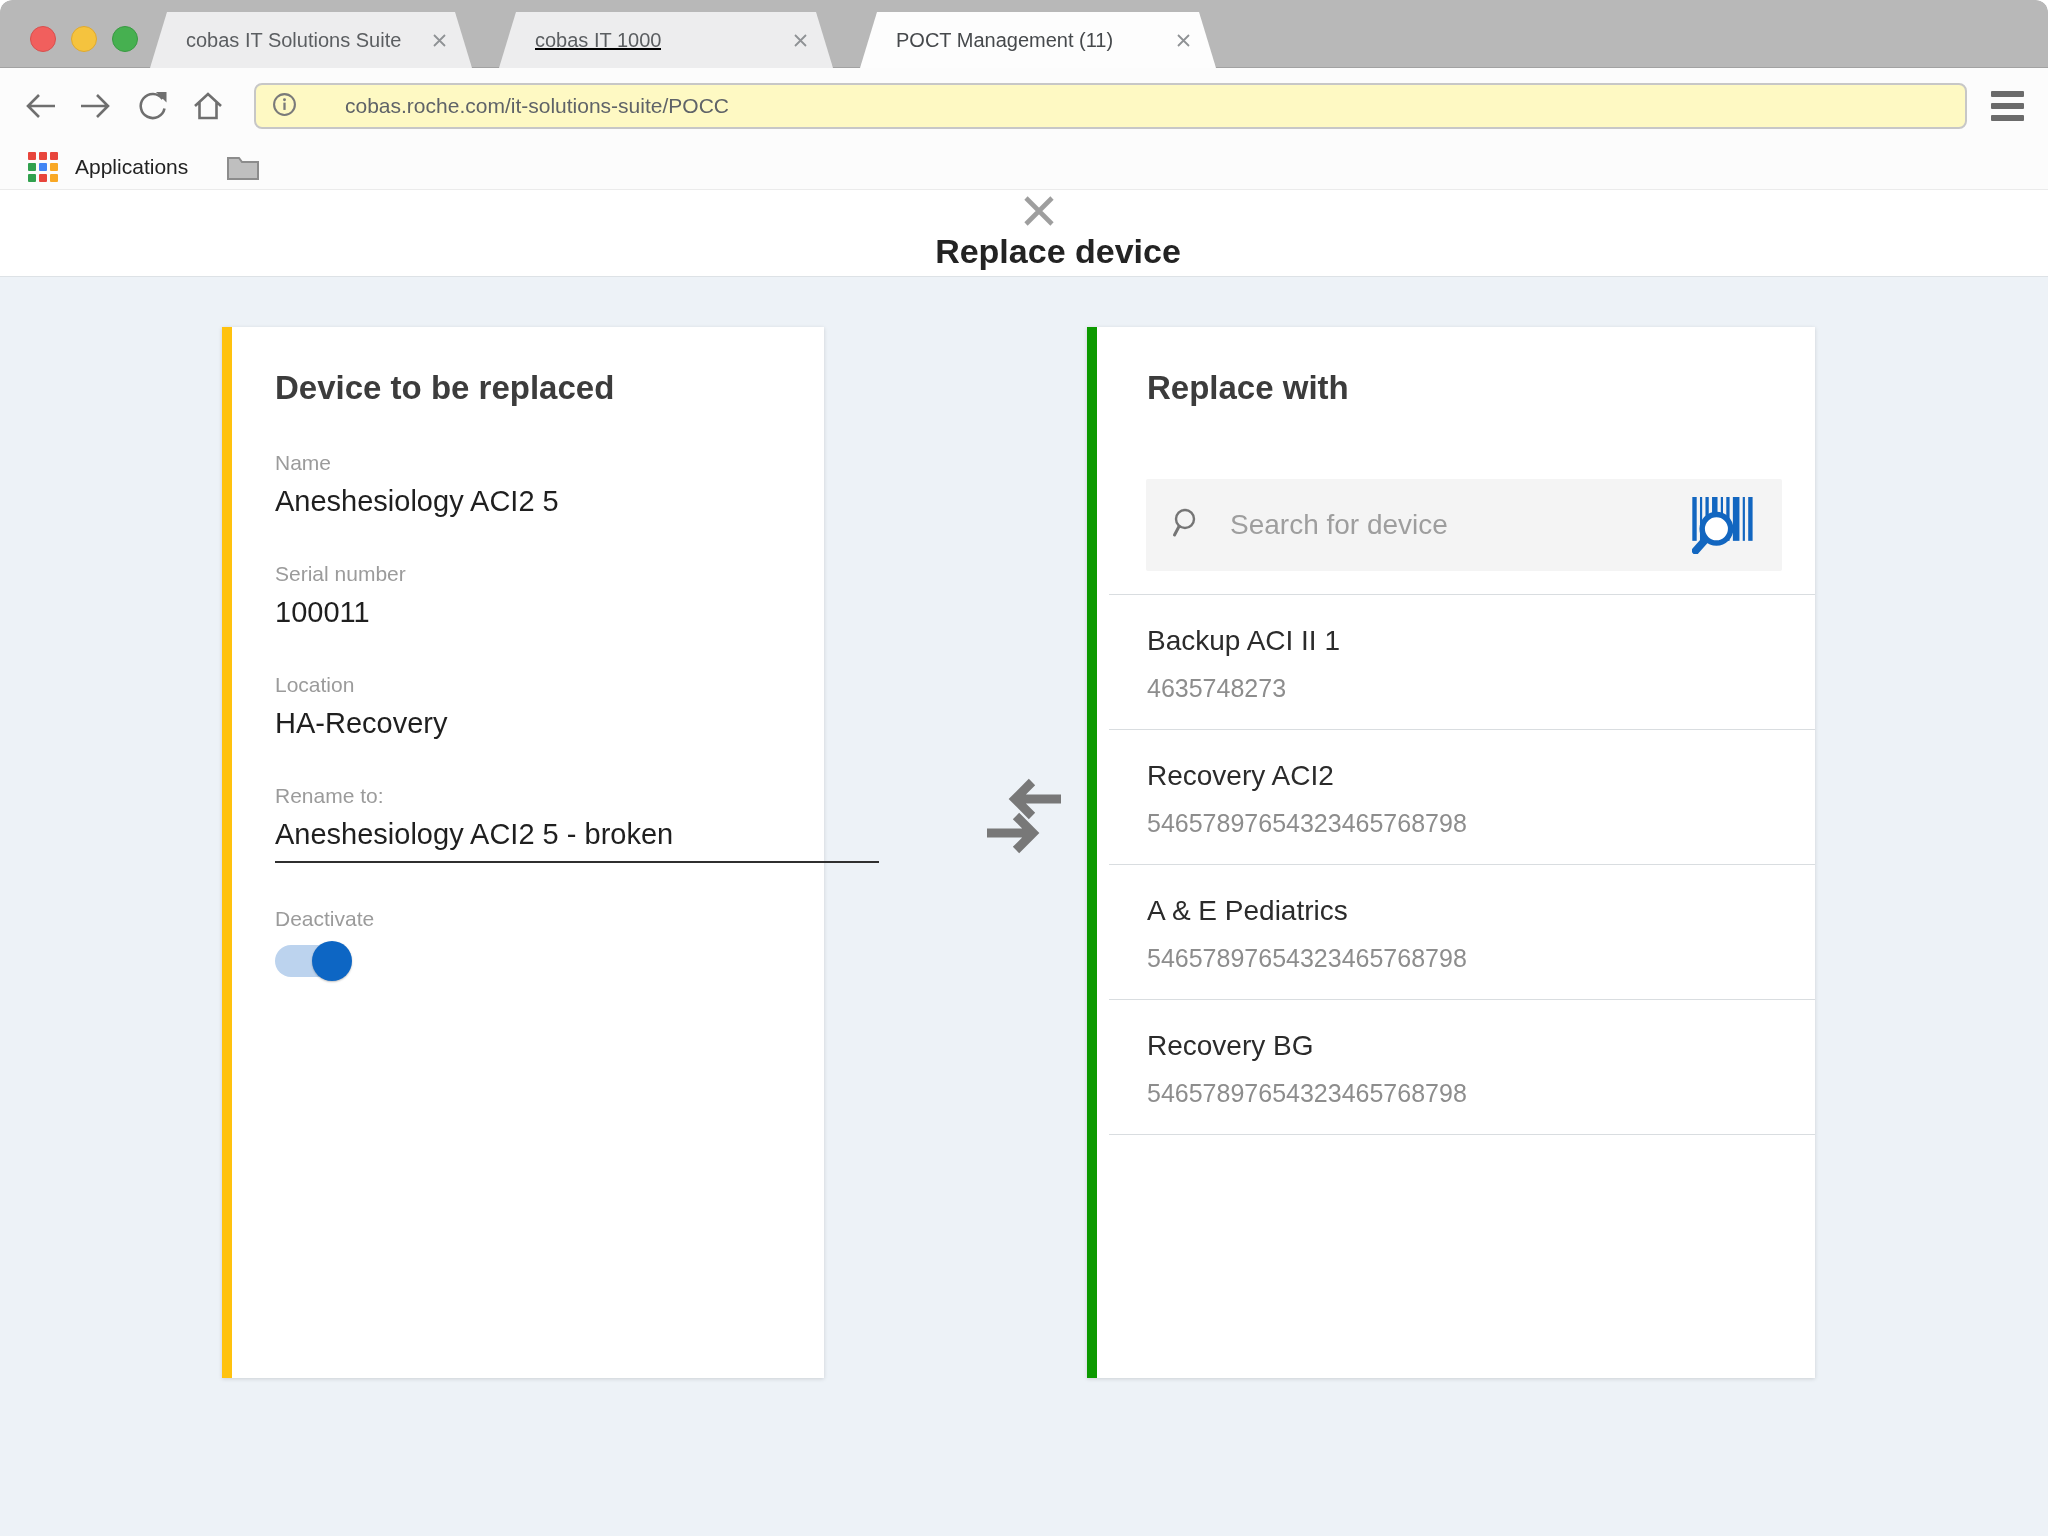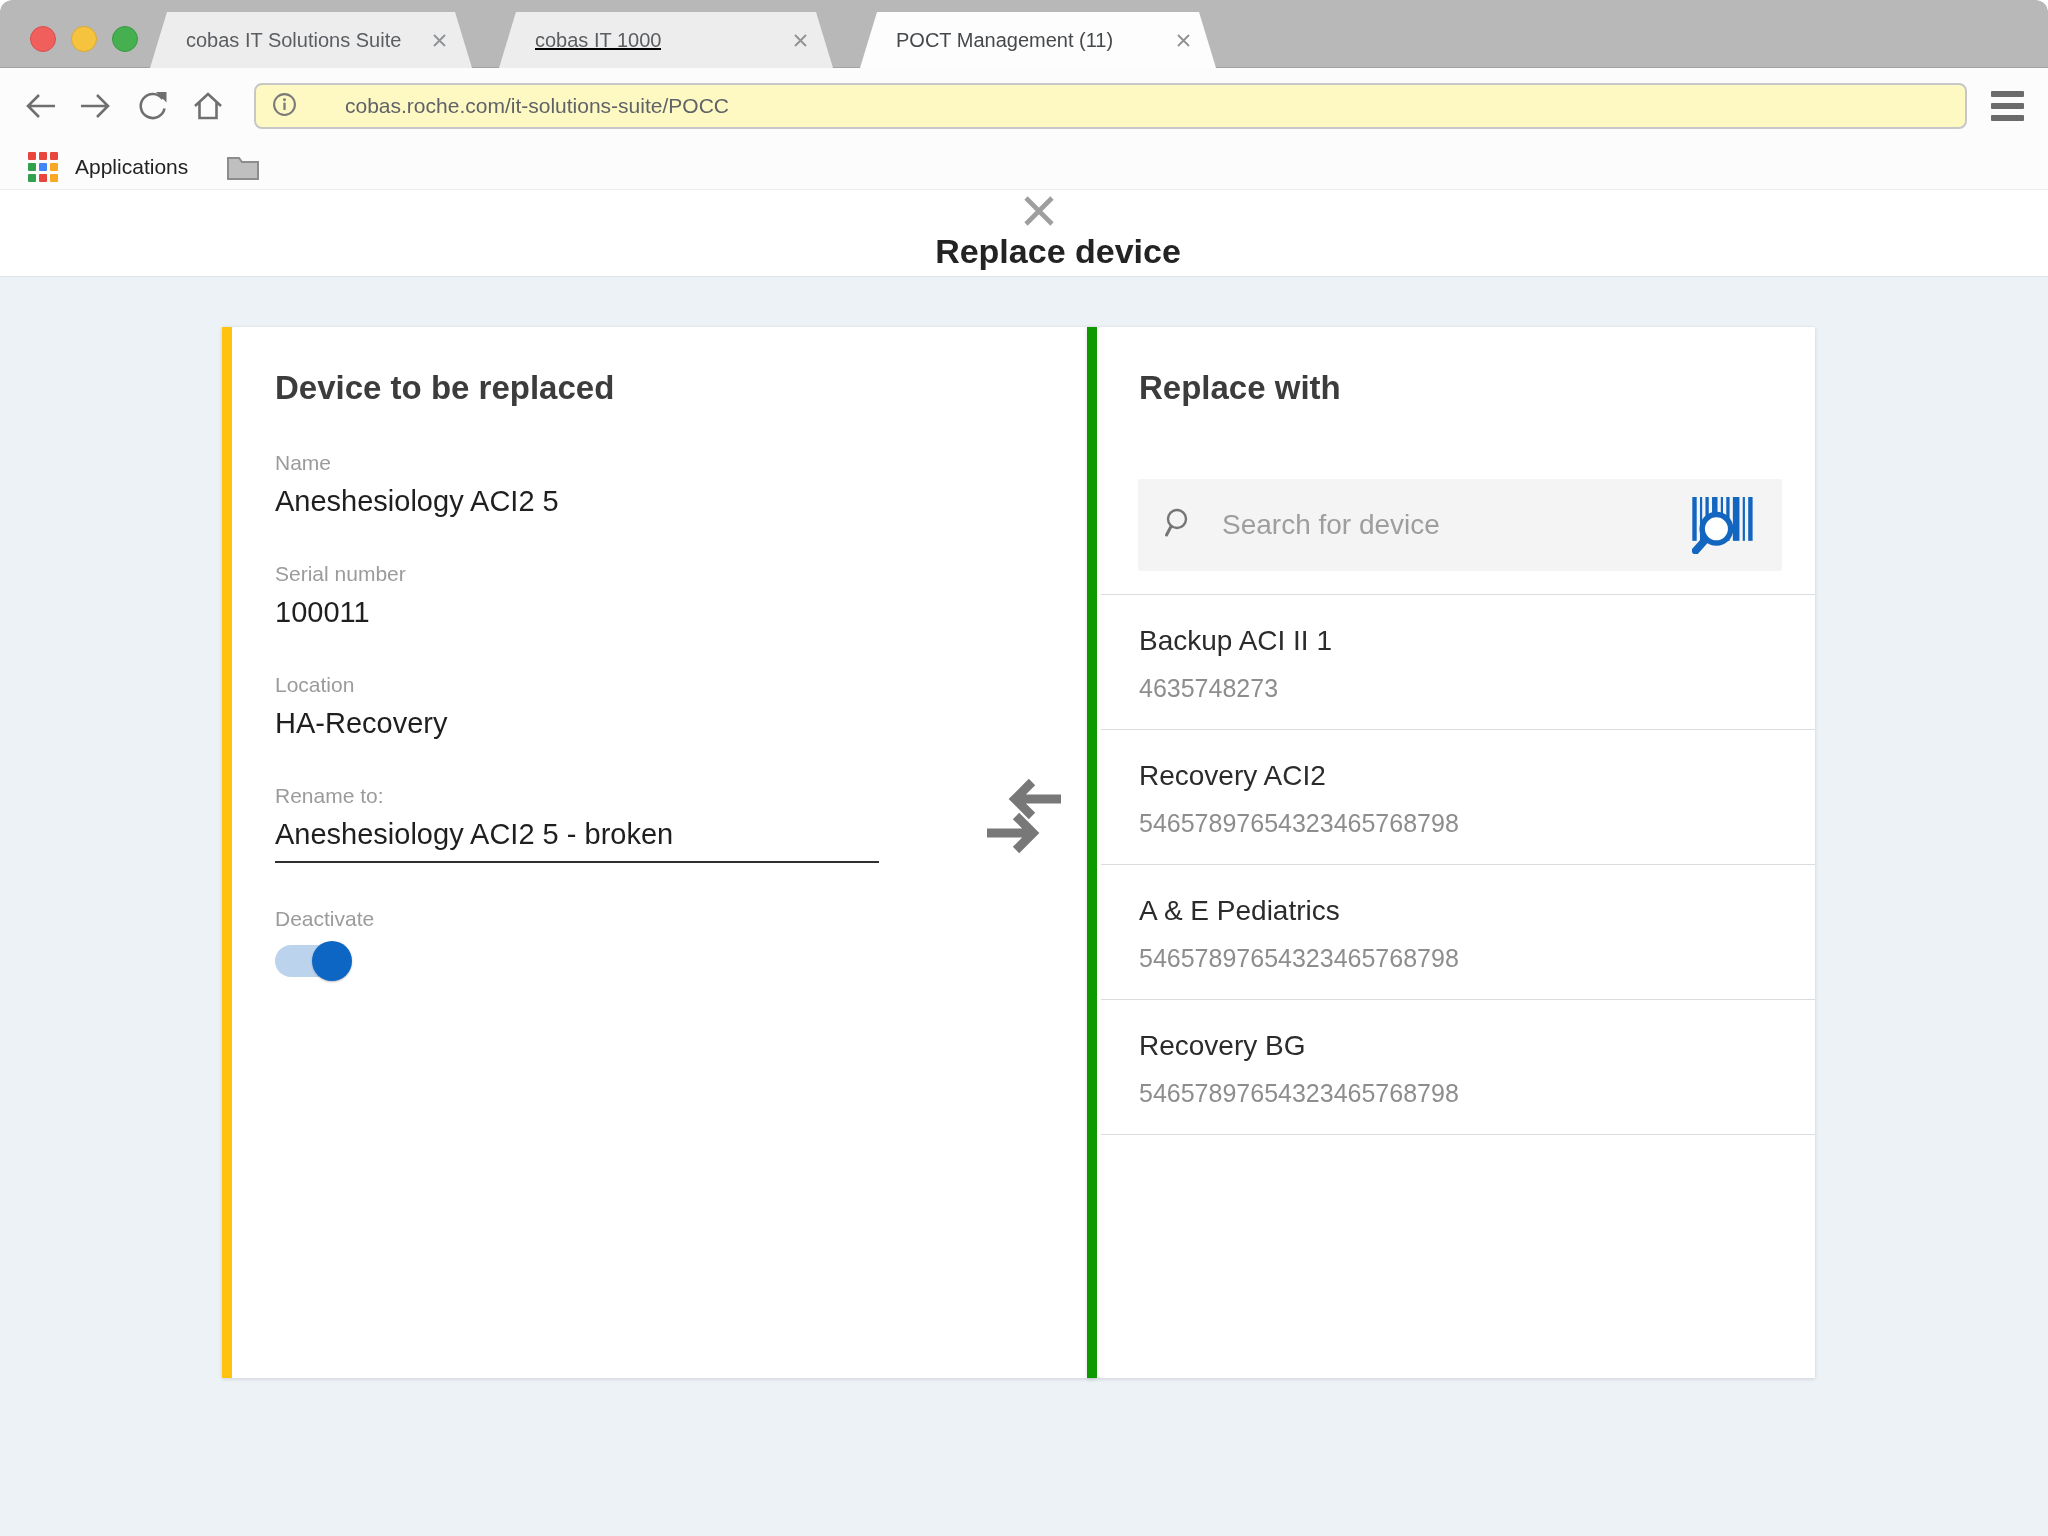--- a/index.html
+++ b/index.html
@@ -50,22 +50,22 @@
   
   .page-header { height:87px; background:#fff; display:flex; align-items:center; padding-left:30px;
                  border-bottom:1px solid #dde2e6;flex-direction:column; }
   .close-btn { width:42px; height:42px; display:flex; align-items:center; justify-content:center; }
   .page-title { margin-left:38px; font-size:34px; font-weight:700; color:#232323; }
 
   
   .content { position:relative; height:1259px; background:var(--page-background, #edf2f7); }
   .card { position:absolute; top:50px; height:1051px; background:#fff;
           box-shadow:0 1px 4px rgba(0,0,0,.14); }
-  .card-left  { left:222px; width:874px; border-left:10px solid var(--accent-yellow,#ffc20e); padding:42px 76px 0 43px; }
-  .card-right { left:1087px; width:728px; border-left:10px solid var(--accent-green,#0c9a00); padding:42px 0 0 4px; }
+  .card-left  { left:222px; width:602px; border-left:10px solid var(--accent-yellow,#ffc20e); padding:42px 76px 0 43px; }
+  .card-right { left:1087px; width:728px; border-left:10px solid var(--accent-green,#0c9a00); padding:42px 0 0 12px; }
   .panel-title { font-size:33px; font-weight:700; color:#3c3c3c; }
 
   .field { margin-top:44px; }
   .field:first-of-type { }
   .field-label { font-size:21px; color:#9b9b9b; display:block; margin-bottom:10px; }
   .field-value { font-size:29px; color:#1f1f1f; display:block; }
   .rename-input { width:604px; border:none; border-bottom:2px solid #2f2f2f; background:transparent;
                   font-family:"Liberation Sans",sans-serif; font-size:29px; color:#1f1f1f;
                   padding:0 0 10px 0; outline:none; }
   .toggle { position:relative; margin-top:14px; width:75px; height:32px; border-radius:16px;

